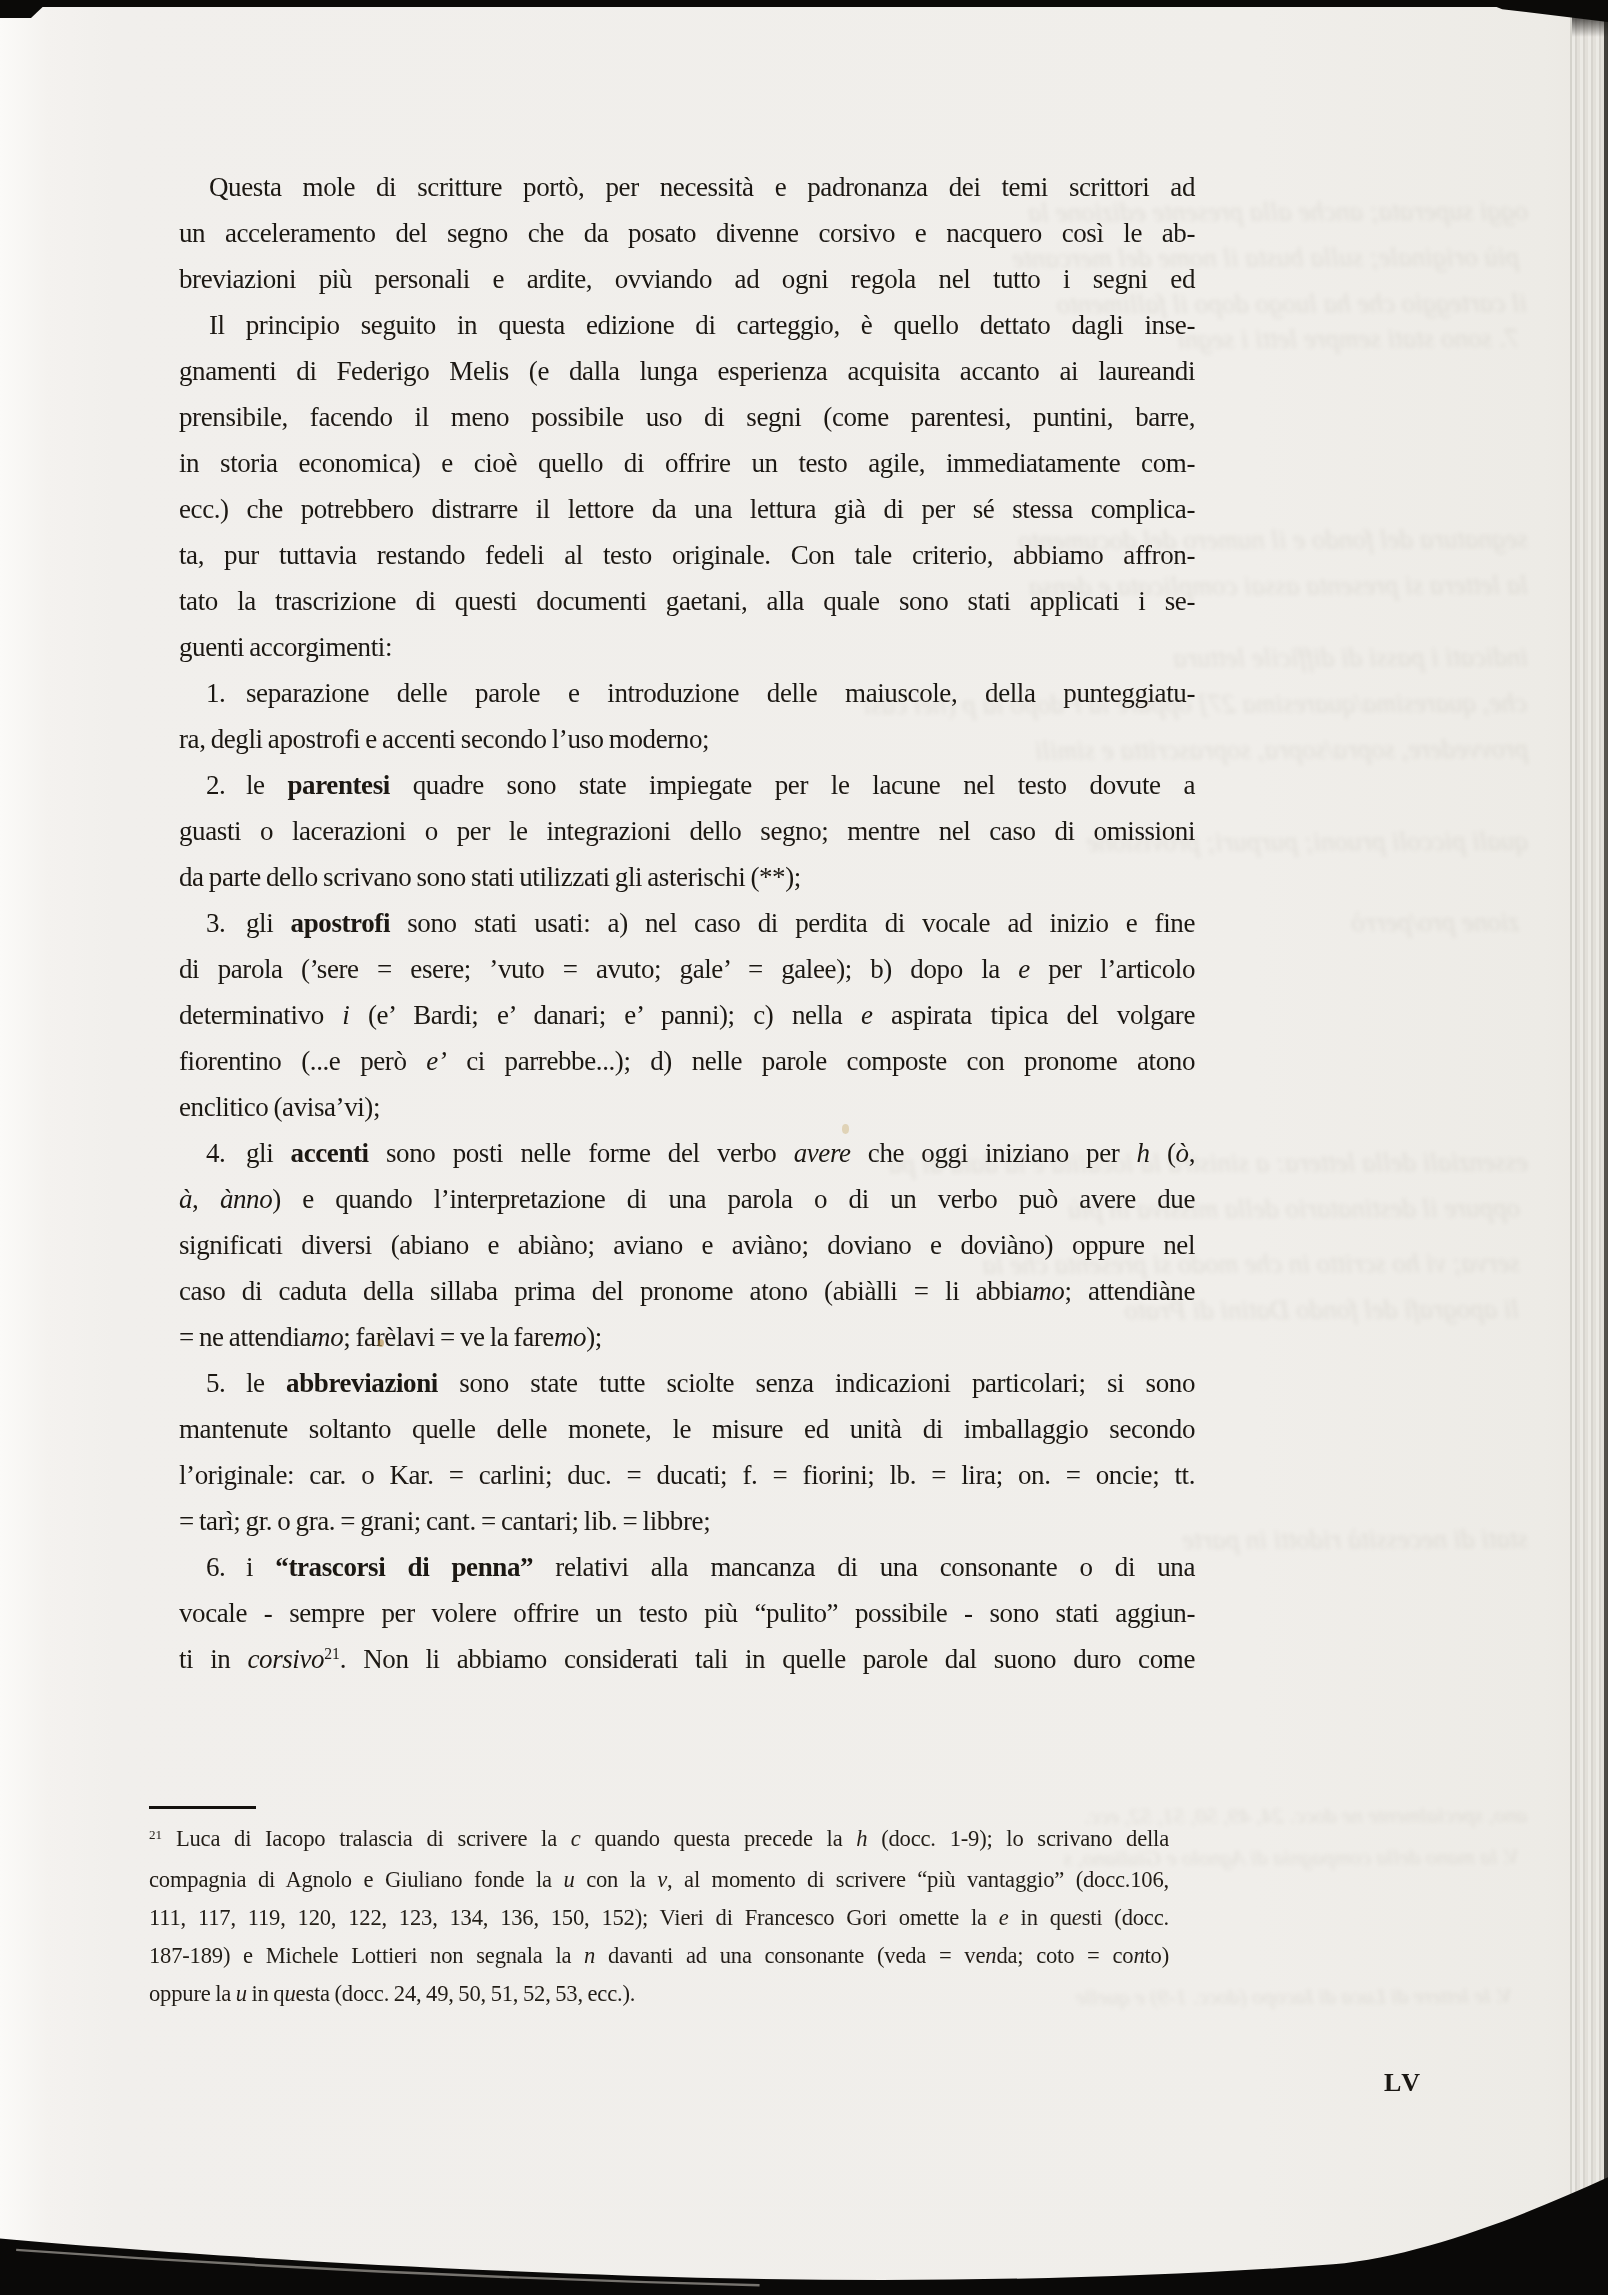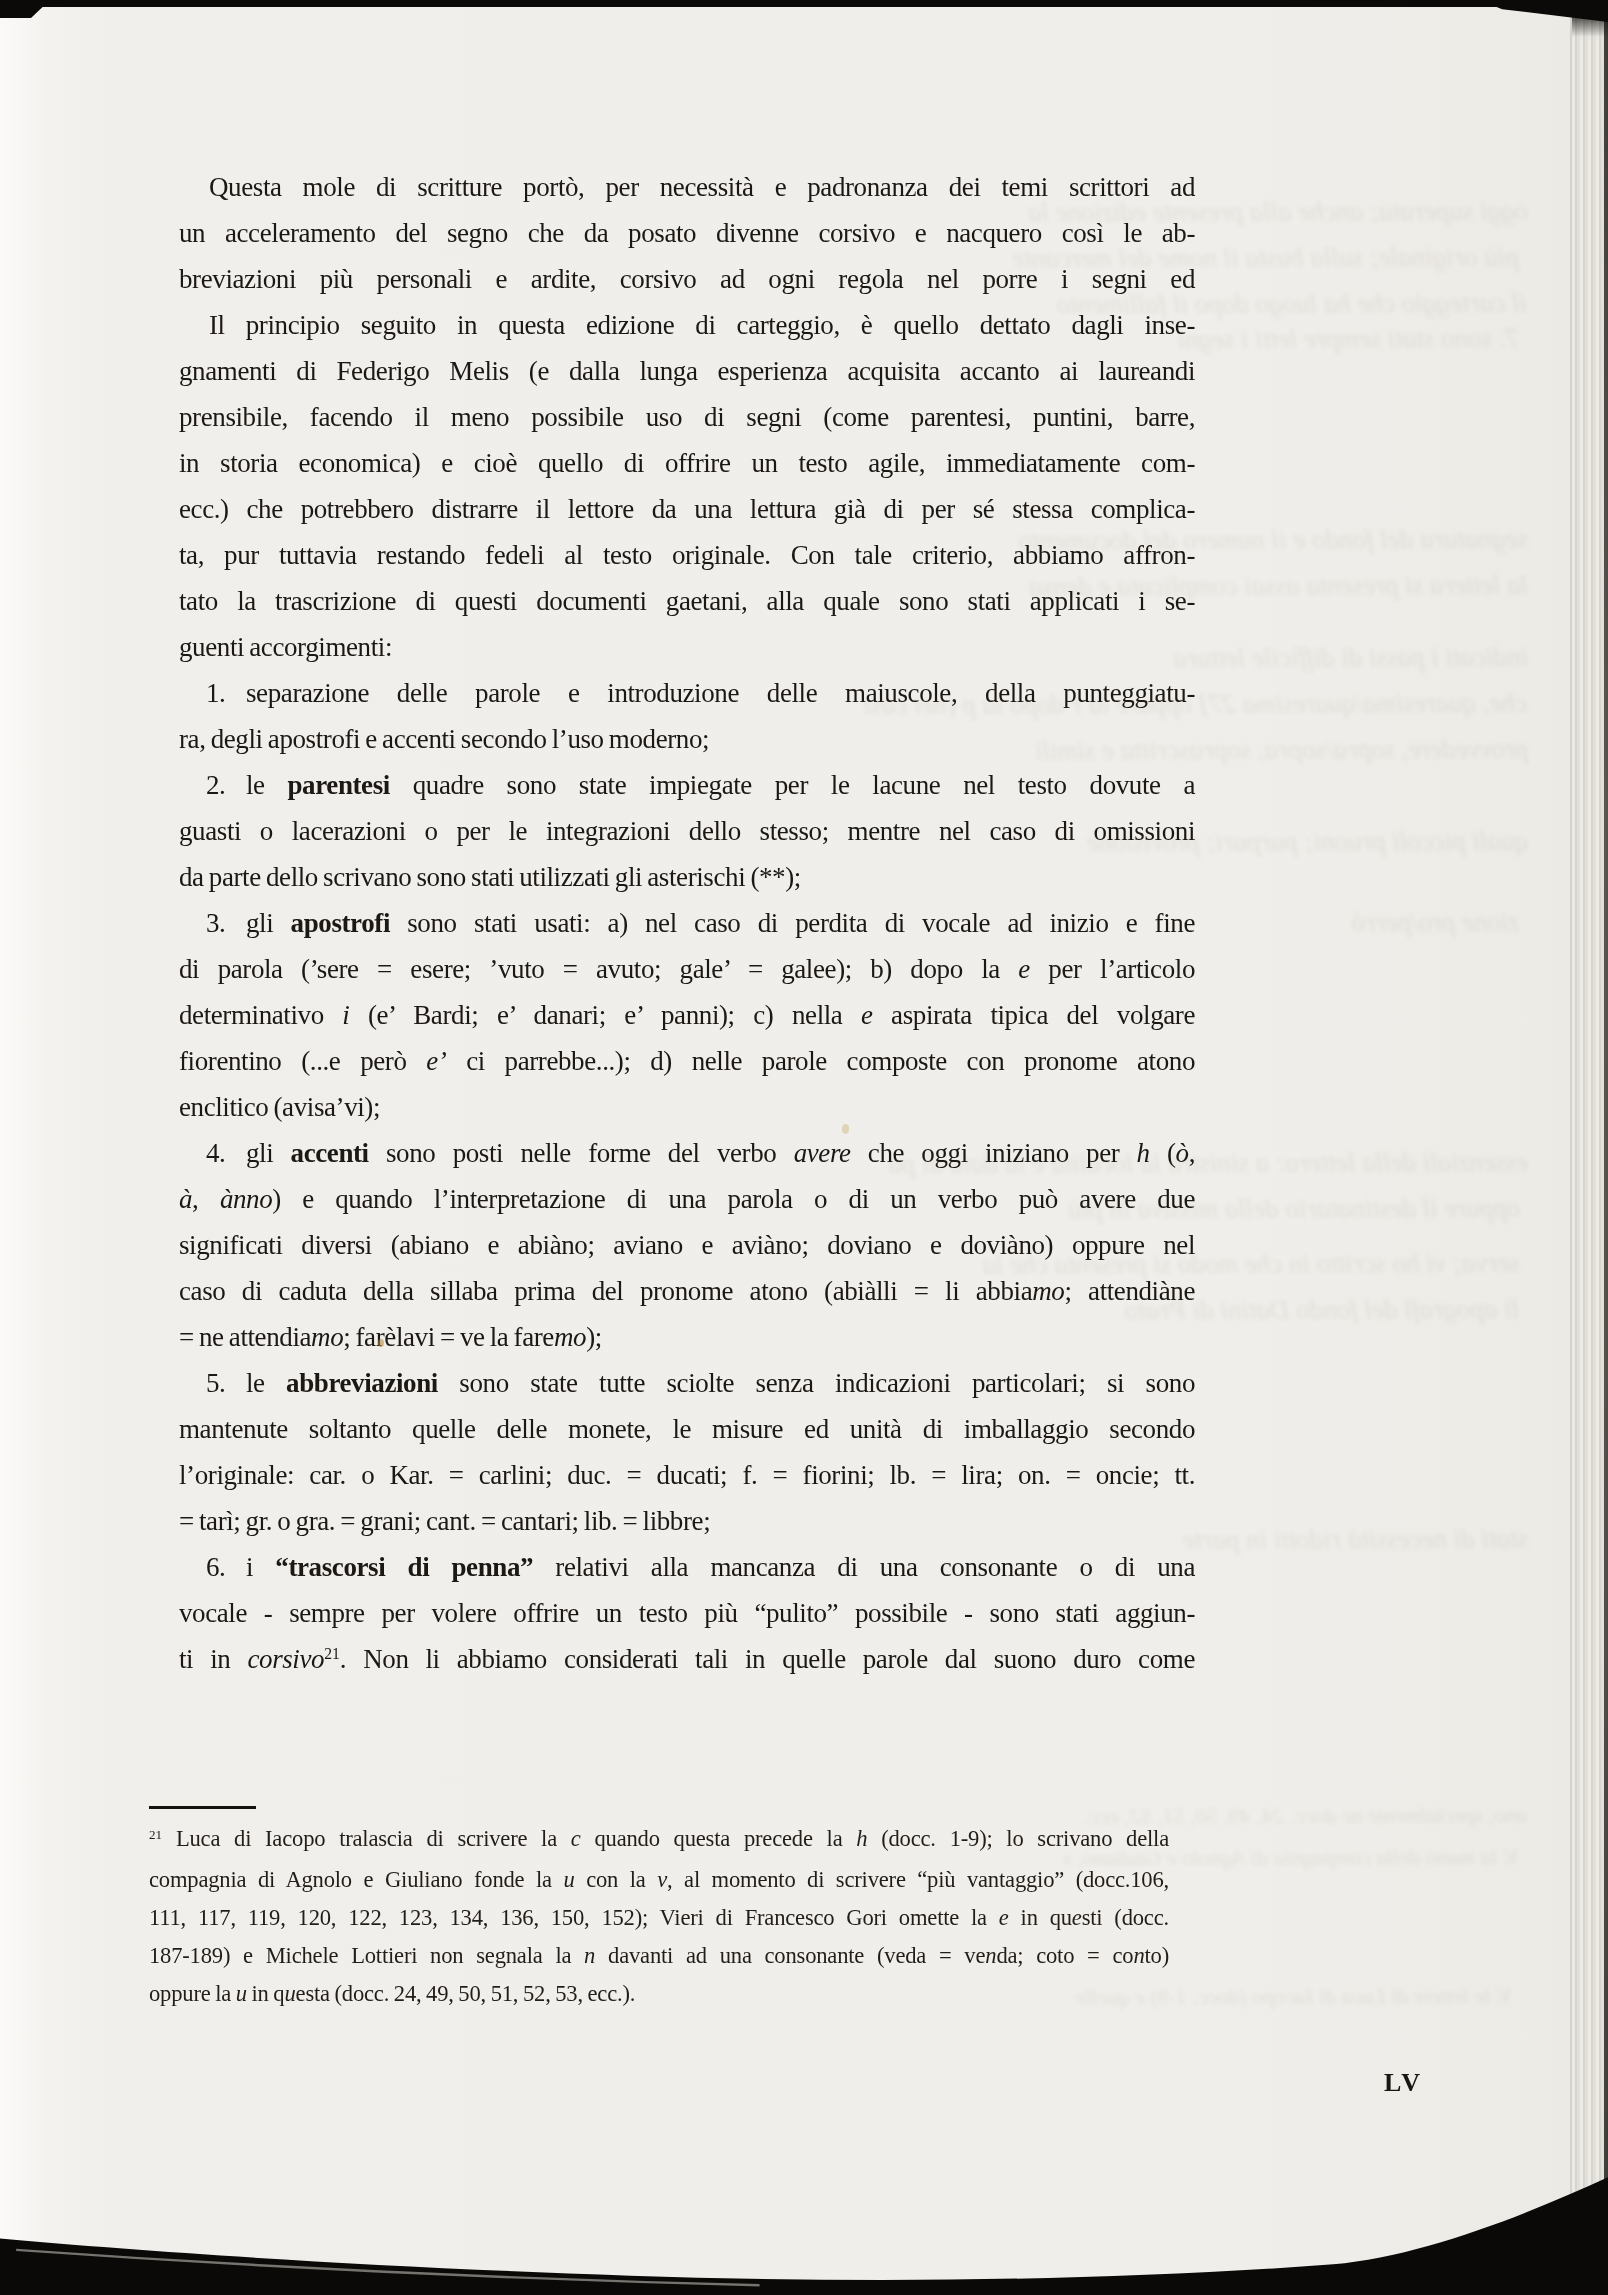--- a/index.html
+++ b/index.html
@@ -87,33 +87,33 @@
       <div class="ghost" style="left: 889px; top: 1295px; width: 630px;">li apografi del fondo Datini di Prato</div>
       <div class="ghost" style="left: 833px; top: 1525px; width: 695px;">stati di necessità ridotti in parte</div>
       <div class="ghost" style="left: 994px; top: 1803px; width: 533px; font-size: 22px;">ano, specialmente ne docc. 24, 49, 50, 51, 52, ecc.</div>
       <div class="ghost" style="left: 889px; top: 1845px; width: 630px; font-size: 22px;">V. la mano della compagnia di Agnolo e Giuliano, s</div>
       <div class="ghost" style="left: 930px; top: 1984px; width: 582px; font-size: 22px;">V. le lettere di Luca di Iacopo (docc. 1-9) e quelle</div>
     </div>
 
   <div class="body-text">
       <div class="line j ind">Questa mole di scritture portò, per necessità e padronanza dei temi scrittori ad</div>
       <div class="line j">un acceleramento del segno che da posato divenne corsivo e nacquero così le ab-</div>
-      <div class="line j">breviazioni più personali e ardite, corsivo ad ogni regola nel porre i segni ed</div>
+      <div class="line j">breviazioni più personali e ardite, ovviando ad ogni regola nel tutto i segni ed</div>
       <div class="line j ind">Il principio seguito in questa edizione di carteggio, è quello dettato dagli inse-</div>
       <div class="line j">gnamenti di Federigo Melis (e dalla lunga esperienza acquisita accanto ai laureandi</div>
       <div class="line j">prensibile, facendo il meno possibile uso di segni (come parentesi, puntini, barre,</div>
       <div class="line j">in storia economica) e cioè quello di offrire un testo agile, immediatamente com-</div>
       <div class="line j">ecc.) che potrebbero distrarre il lettore da una lettura già di per sé stessa complica-</div>
       <div class="line j">ta, pur tuttavia restando fedeli al testo originale. Con tale criterio, abbiamo affron-</div>
       <div class="line j">tato la trascrizione di questi documenti gaetani, alla quale sono stati applicati i se-</div>
       <div class="line">guenti accorgimenti:</div>
       <div class="line j"><span class="s-num">1.</span>separazione delle parole e introduzione delle maiuscole, della punteggiatu-</div>
       <div class="line">ra, degli apostrofi e accenti secondo l’uso moderno;</div>
       <div class="line j"><span class="s-num">2.</span>le <span class="s-b">parentesi</span> quadre sono state impiegate per le lacune nel testo dovute a</div>
-      <div class="line j">guasti o lacerazioni o per le integrazioni dello stesso; mentre nel caso di omissioni</div>
+      <div class="line j">guasti o lacerazioni o per le integrazioni dello segno; mentre nel caso di omissioni</div>
       <div class="line">da parte dello scrivano sono stati utilizzati gli asterischi (**);</div>
       <div class="line j"><span class="s-num">3.</span>gli <span class="s-b">apostrofi</span> sono stati usati: a) nel caso di perdita di vocale ad inizio e fine</div>
       <div class="line j">di parola (’sere = esere; ’vuto = avuto; gale’ = galee); b) dopo la <span class="s-i">e</span> per l’articolo</div>
       <div class="line j">determinativo <span class="s-i">i</span> (e’ Bardi; e’ danari; e’ panni); c) nella <span class="s-i">e</span> aspirata tipica del volgare</div>
       <div class="line j">fiorentino (...e però <span class="s-i">e’</span> ci parrebbe...); d) nelle parole composte con pronome atono</div>
       <div class="line">enclitico (avisa’vi);</div>
       <div class="line j"><span class="s-num">4.</span>gli <span class="s-b">accenti</span> sono posti nelle forme del verbo <span class="s-i">avere</span> che oggi iniziano per <span class="s-i">h</span> (<span class="s-i">ò</span>,</div>
       <div class="line j"><span class="s-i">à</span>, <span class="s-i">ànno</span>) e quando l’interpretazione di una parola o di un verbo può avere due</div>
       <div class="line j">significati diversi (abiano e abiàno; aviano e aviàno; doviano e doviàno) oppure nel</div>
       <div class="line j">caso di caduta della sillaba prima del pronome atono (abiàlli = li abbia<span class="s-i">mo</span>; attendiàne</div>

